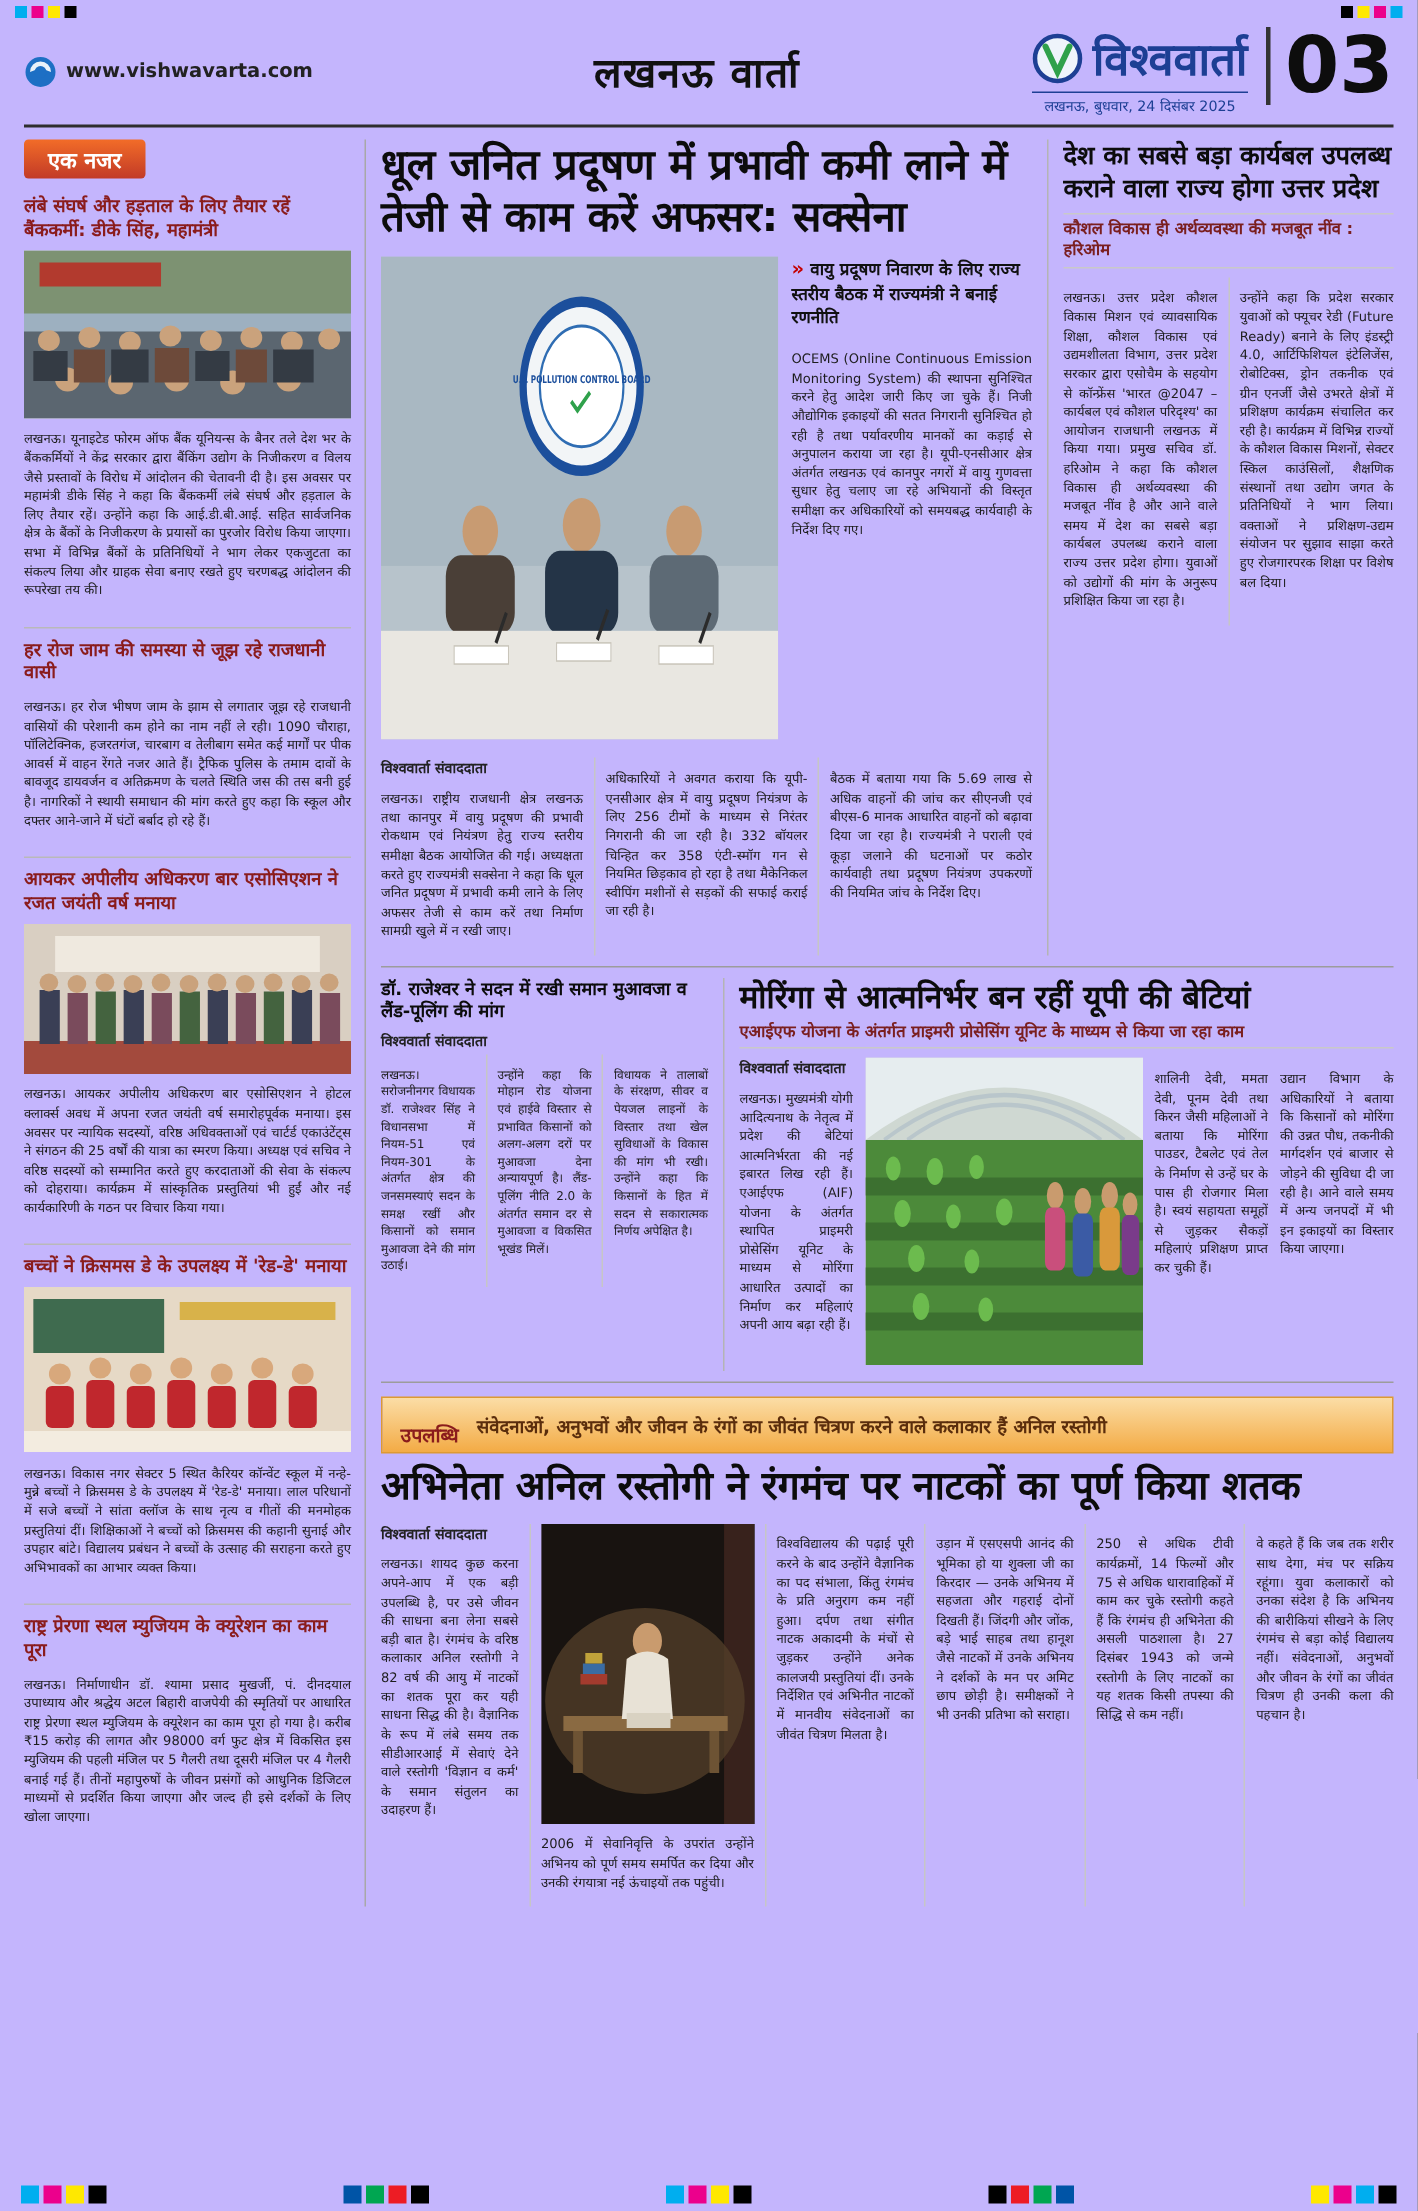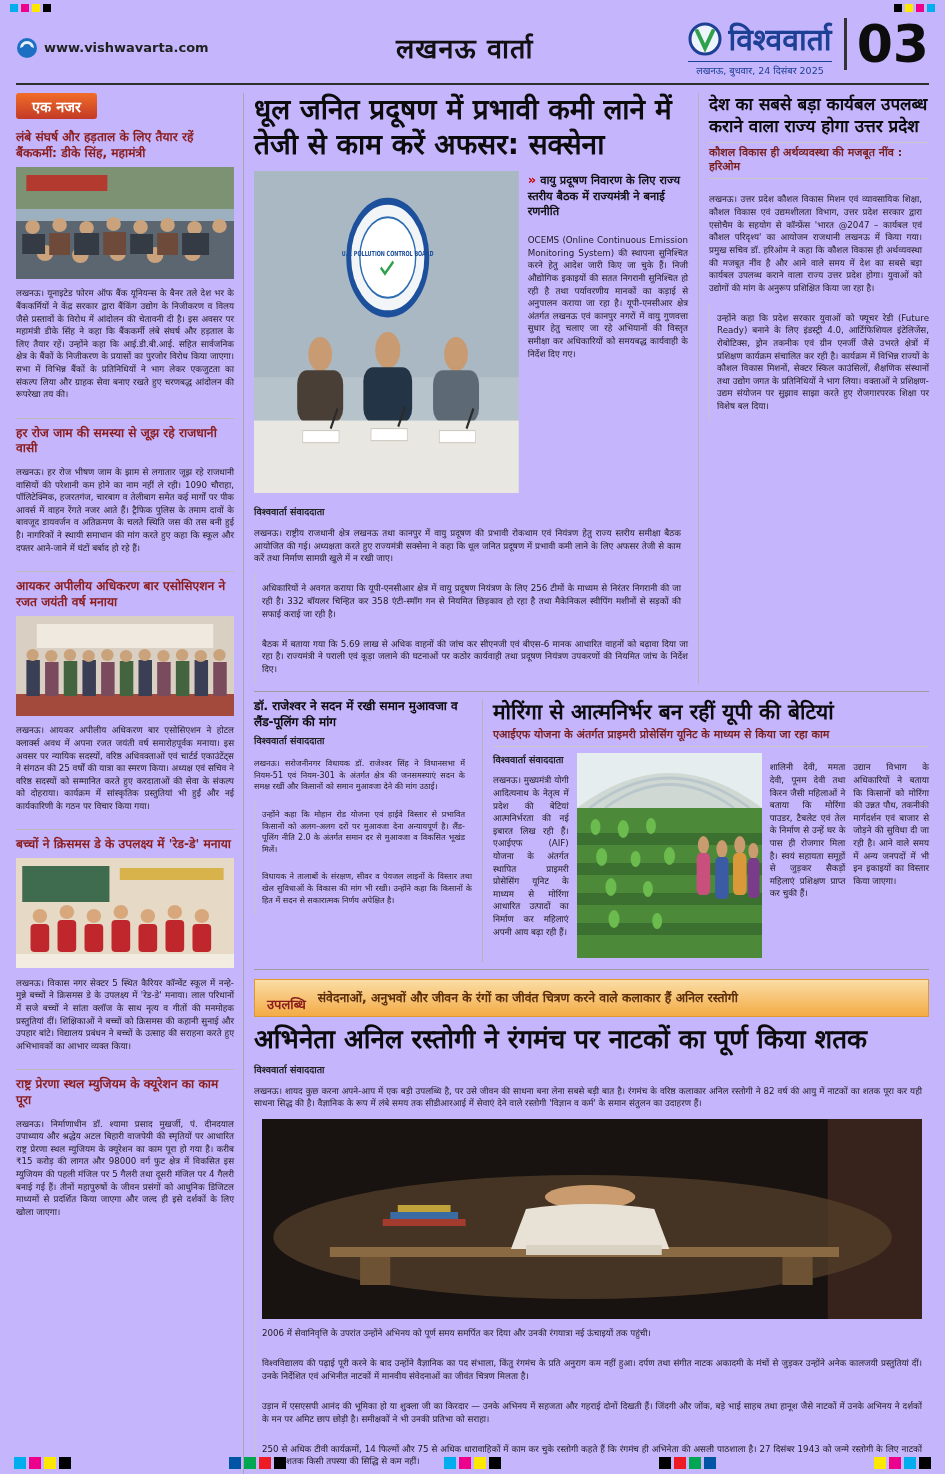--- a/index.html
+++ b/index.html
@@ -33,21 +33,21 @@
   .one-glance-bar{display:inline-block;background:linear-gradient(180deg,#f26c28,#c23a27);
       color:#fff;font-size:14.5px;font-weight:bold;padding:3px 16px;border-radius:3px;margin-bottom:4px;}
   .lc-story{border-bottom:1px solid #b9b9b9;padding:7px 0 8px;}
   .lc-story:last-child{border-bottom:none;}
   .lc-head{font-size:12.2px;font-weight:bold;color:#8a1c1c;line-height:1.3;margin:0 0 5px;}
   .bodytext{font-size:8.7px;line-height:1.45;text-align:justify;color:#1d1d1d;}
   .ph{width:100%;display:block;margin:0 0 5px;background:#d8d8d8;}
   
   .byline{font-size:9.5px;font-weight:bold;color:#222;margin:0 0 3px;}
   .sep{border:0;border-top:1px solid #9c9c9c;margin:7px 0;}
-  .colrow{display:flex;flex-direction:column;}
+  .colrow{display:flex;}
   .colrow .col{flex:1;min-width:0;padding:0 7px;}
   .colrow .col:first-child{padding-left:0;}
   .colrow .col:last-child{padding-right:0;}
   .colrow .col + .col{border-left:1px solid #c6c6c6;}
   
   .toprow{display:flex;gap:10px;}
   .lead{flex:1;min-width:0;border-right:1px solid #b4b4b4;padding-right:10px;}
   .lead h1{font-size:28px;line-height:1.24;margin:0 0 9px;color:#0c0c0c;}
   .leadbody{display:flex;gap:9px;}
   .lead-photo-wrap{flex:0 0 61%;}

